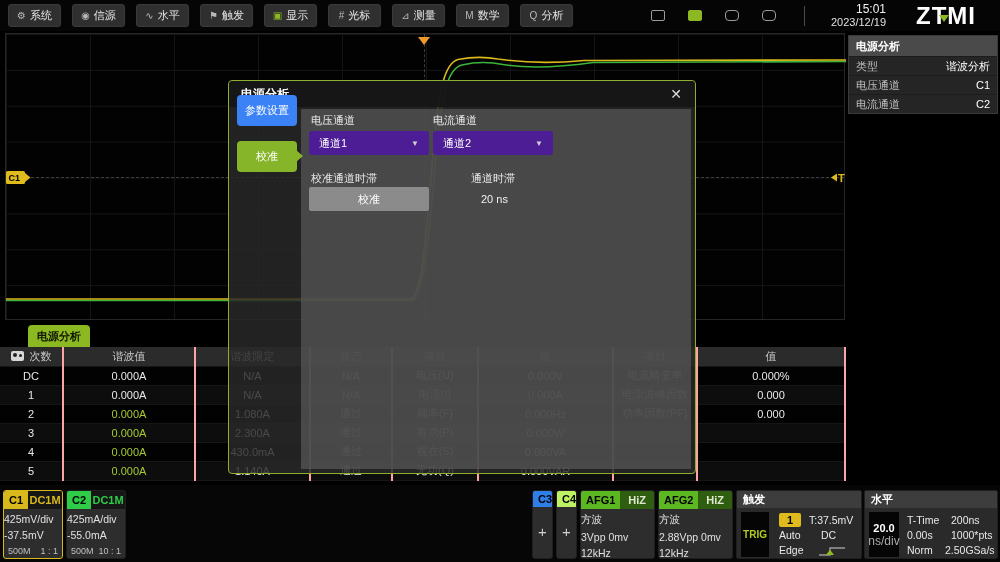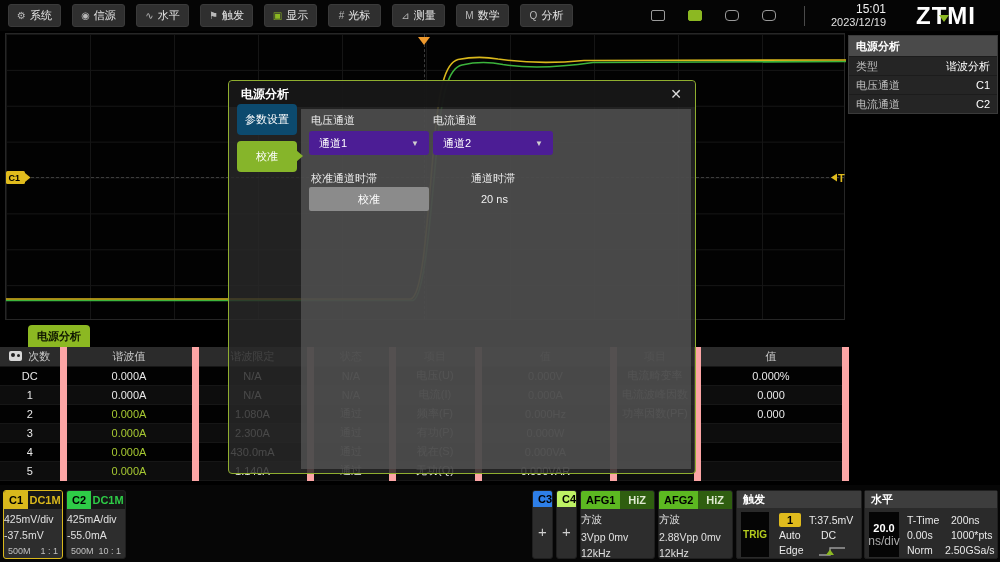--- a/index.html
+++ b/index.html
@@ -49,21 +49,21 @@
   .rpanel-row .lbl { color:#bdbdbd; }
   .rpanel-row .val { color:#fff; }
 
   
   .res-tab { position:absolute; left:28px; top:325px; width:62px; height:22px; background:#8cb822;
              color:#101800; font-size:11px; font-weight:bold; border-radius:4px 4px 0 0;
              display:flex; align-items:center; justify-content:center; }
   table.res { position:absolute; left:0; top:347px; width:845px; border-collapse:collapse;
               font-size:11px; table-layout:fixed; }
   table.res th, table.res td { height:19px; text-align:center; font-weight:normal;
-              border-right:7px solid #fca5a5; border-bottom:1px solid #161616; overflow:hidden;
+              border-right:2px solid #fca5a5; border-bottom:1px solid #161616; overflow:hidden;
               white-space:nowrap; }
   table.res thead tr { background:#2b2b2b; color:#c9c9c9; }
   table.res tbody tr:nth-child(odd)  { background:#020202; }
   table.res tbody tr:nth-child(even) { background:#0d0d0d; }
   table.res td { color:#e8e8e8; }
   table.res td.green { color:#a6c832; }
   .th-first { display:flex; align-items:center; justify-content:center; gap:6px; }
   .cam-ico { width:13px; height:10px; background:#d8d8d8; border-radius:2px; position:relative; }
   .cam-ico:before { content:""; position:absolute; left:2px; top:2px; width:4px; height:4px;
                     border-radius:50%; background:#222; }
@@ -75,21 +75,21 @@
             border:1px solid #8fae2f; border-radius:4px; background:rgba(40,40,40,0.84); z-index:20; }
   .dlg-title { position:absolute; left:0; top:0; right:0; height:26px; background:rgba(22,22,22,0.92);
                display:flex; align-items:center; padding:0 12px; font-size:12px; font-weight:bold;
                color:#fff; border-radius:4px 4px 0 0; }
   .dlg-close { position:absolute; right:10px; top:4px; width:18px; height:18px; color:#ddd;
                font-size:14px; display:flex; align-items:center; justify-content:center; cursor:default; }
   .dlg-panel { position:absolute; left:72px; top:28px; right:4px; bottom:4px;
                background:rgba(88,88,88,0.72); }
   .dlg-tab { position:absolute; left:8px; width:60px; height:31px; border-radius:4px;
              display:flex; align-items:center; justify-content:center; font-size:11px; color:#fff; }
-  .dlg-tab.gray  { top:23px; background:#0c4a6e; }
+  .dlg-tab.gray  { top:14px; background:#3b82f6; }
   .dlg-tab.green { top:60px; background:#86b52a; }
   .dlg-tab.green:after { content:""; position:absolute; right:-6px; top:9px; width:0; height:0;
              border-top:6px solid transparent; border-bottom:6px solid transparent;
              border-left:7px solid #86b52a; }
   .dlg-label { position:absolute; font-size:11px; color:#e8e8e8; }
   .dropdown { position:absolute; width:120px; height:24px; background:#4c1d95; border-radius:3px;
               display:flex; align-items:center; padding:0 10px; font-size:11px; color:#fff; }
   .dropdown .caret { margin-left:auto; font-size:8px; color:#cfcfcf; }
   .dlg-btn { position:absolute; width:120px; height:24px; background:#8b8b8b; border-radius:2px;
              display:flex; align-items:center; justify-content:center; font-size:11px; color:#fff; }

